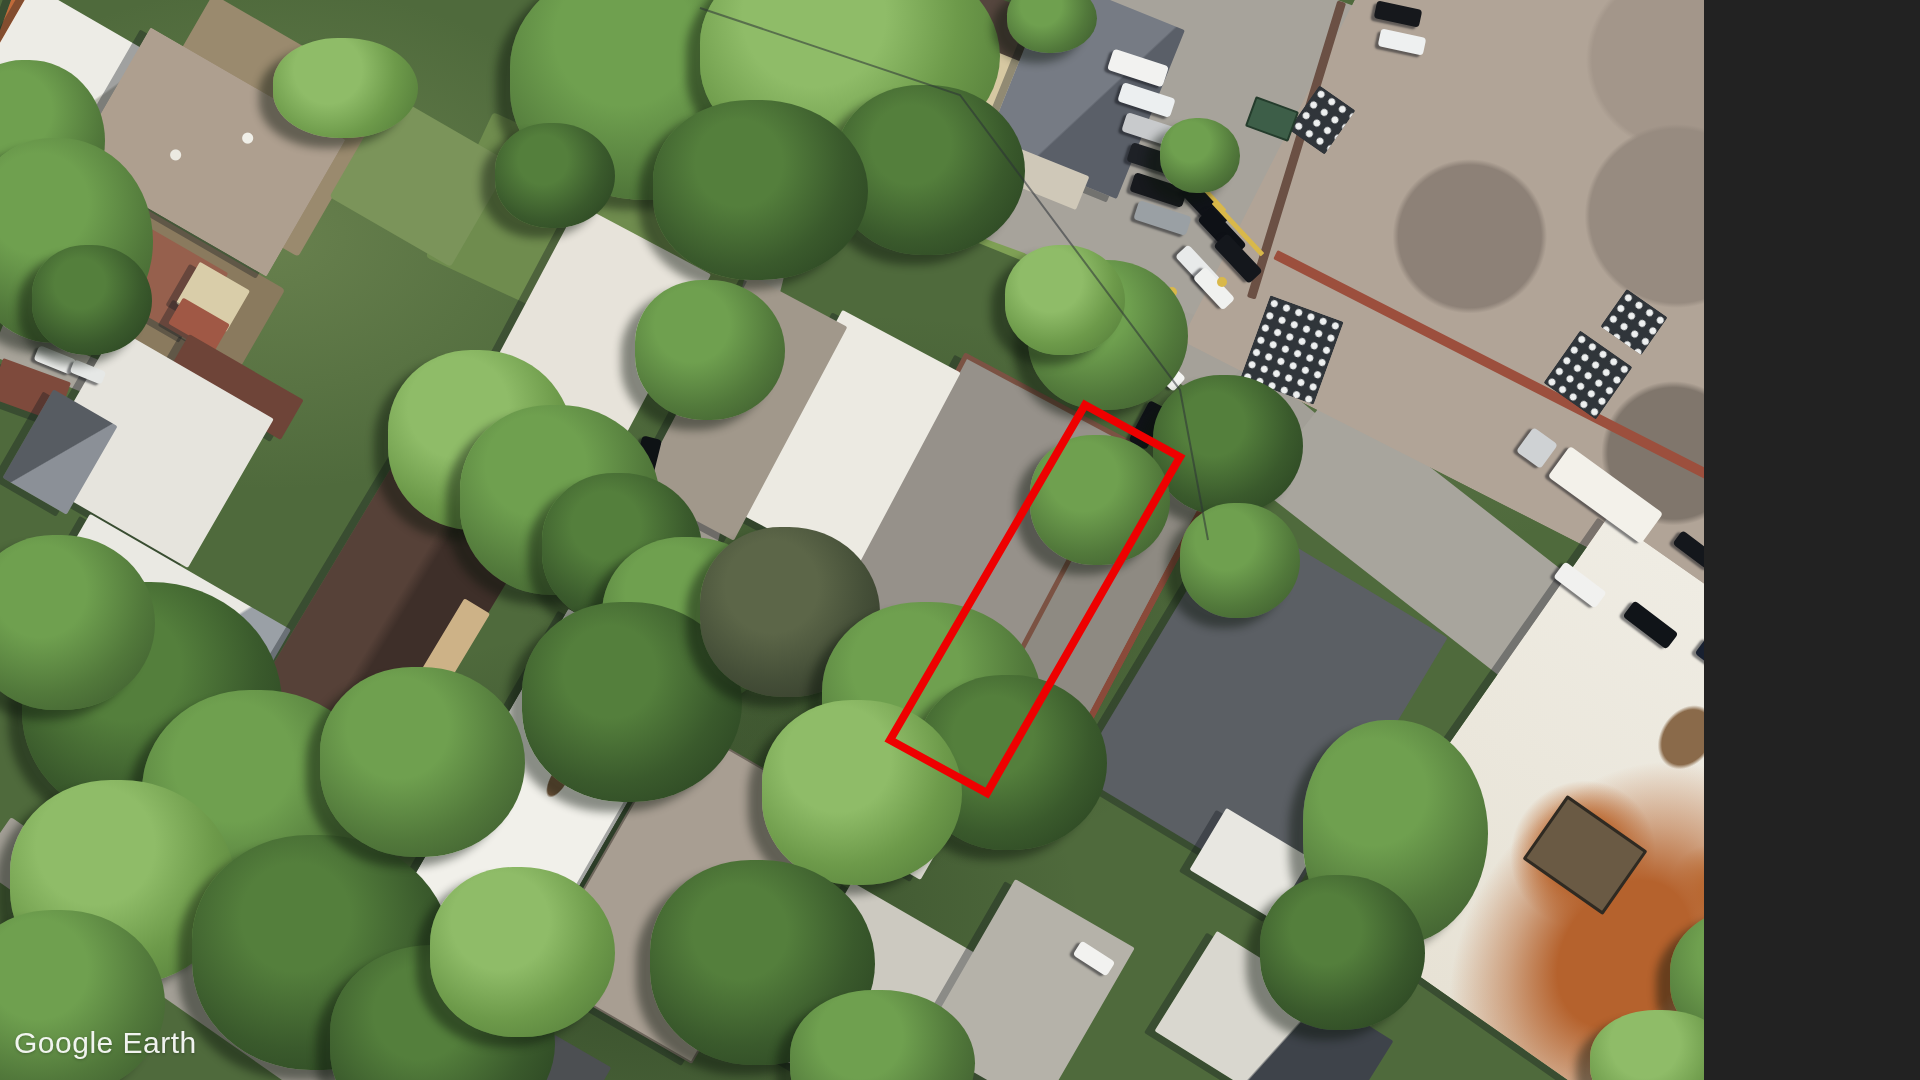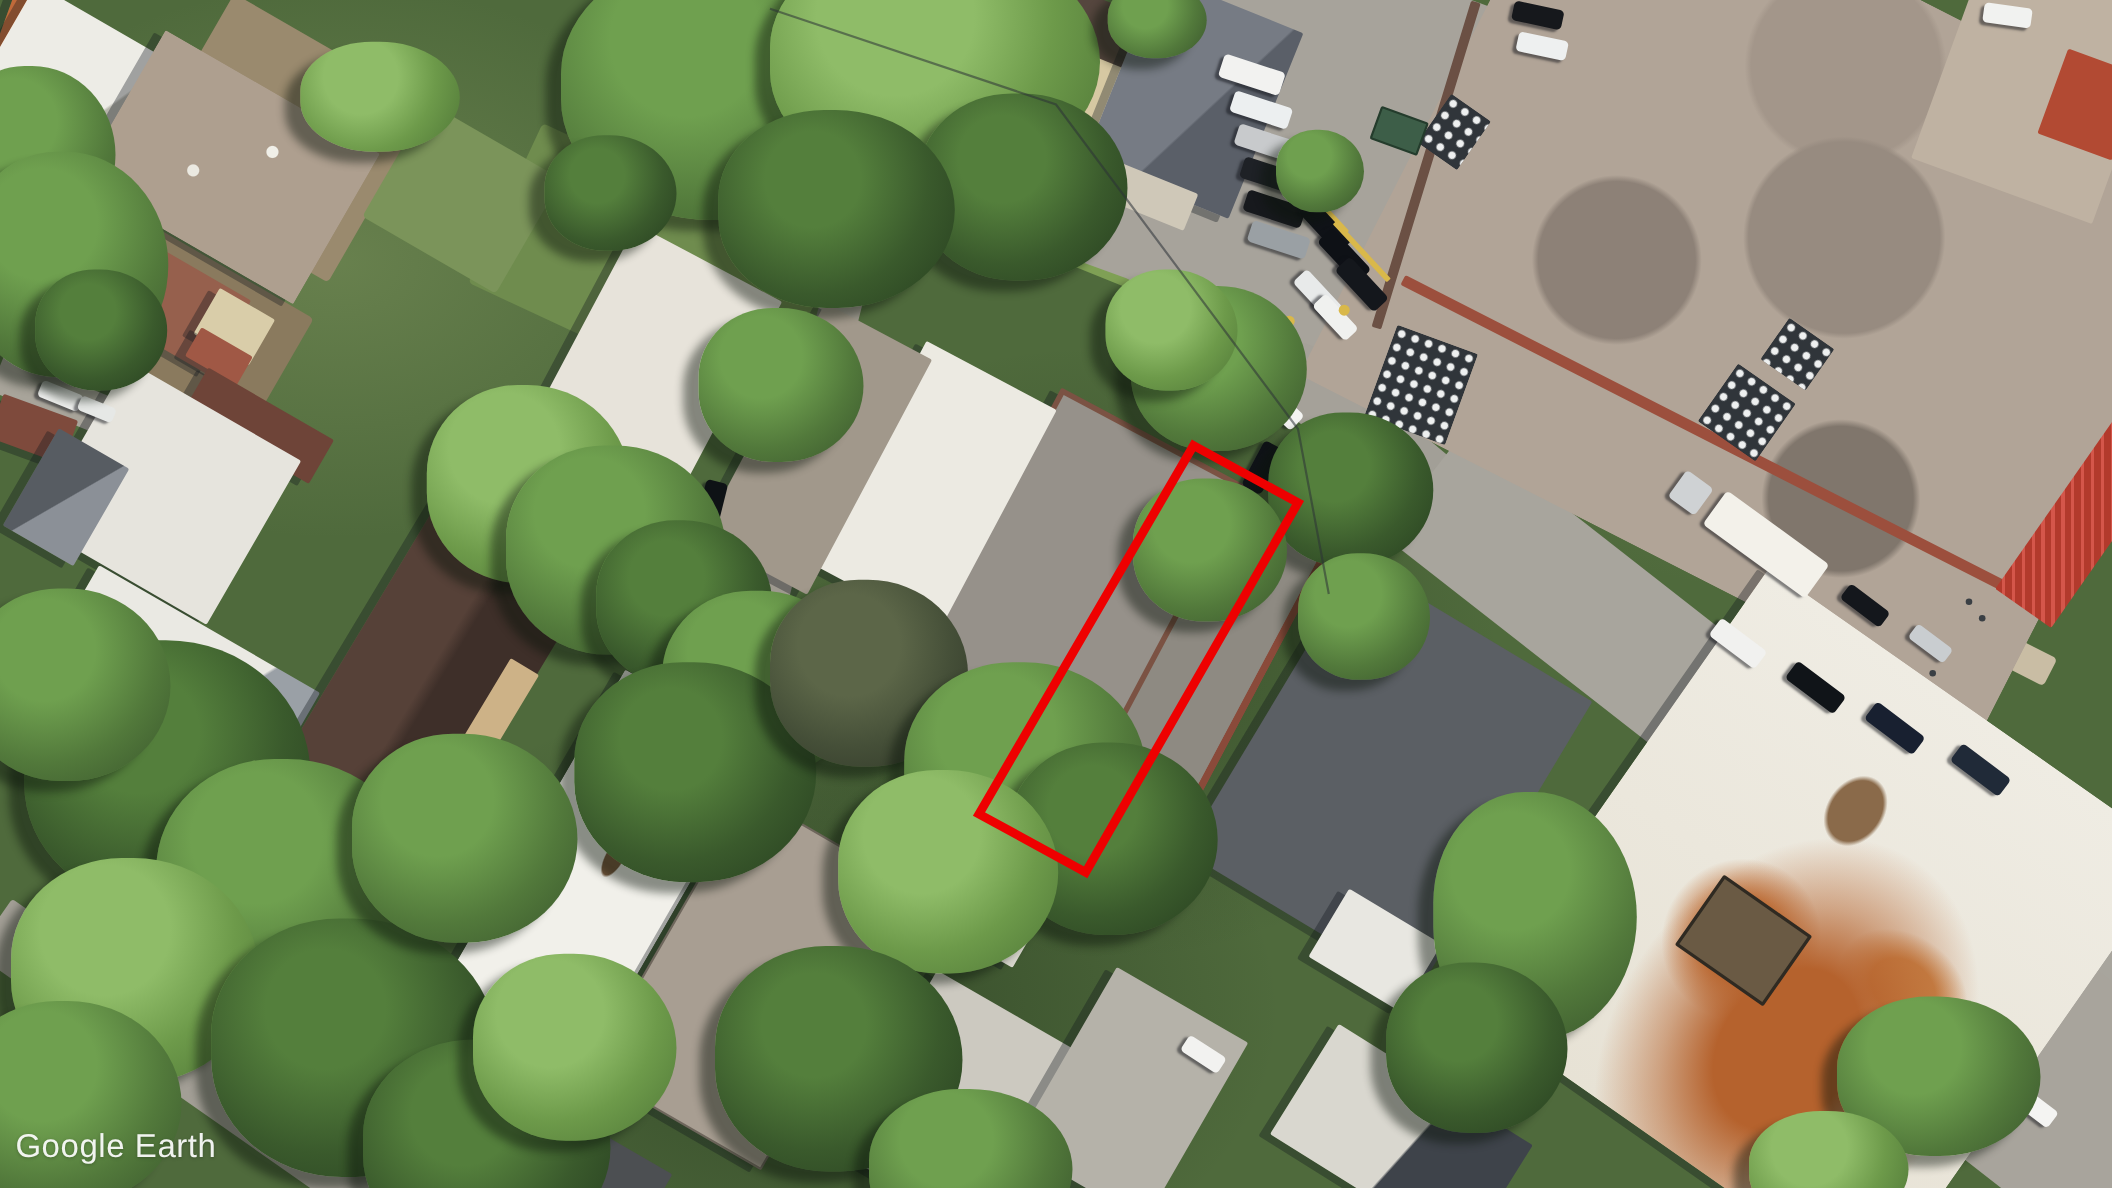--- a/index.html
+++ b/index.html
@@ -1,16 +1,16 @@
 <!DOCTYPE html>
 <html><head>
 <meta charset="utf-8">
 <style>
   html,body{margin:0;padding:0;background:#222;}
-  #viewport{position:relative;width:1920px;height:1080px;overflow:hidden;
+  #viewport{position:relative;width:1704px;height:1080px;overflow:hidden;
     font-family:"Liberation Sans",sans-serif;
     background:
       radial-gradient(ellipse 520px 360px at 16% 22%, rgba(150,170,110,.35), transparent 70%),
       radial-gradient(ellipse 620px 420px at 38% 85%, rgba(20,35,18,.45), transparent 70%),
       radial-gradient(ellipse 520px 400px at 52% 55%, rgba(30,48,24,.40), transparent 70%),
       radial-gradient(ellipse 440px 310px at 85% 30%, rgba(140,150,120,.25), transparent 70%),
       #4f6a3c;}
   .patch,.road,.building,.car,.marking,.tree{position:absolute;}
   .road{border-radius:3px;}
   .patch{border-radius:4px;}

